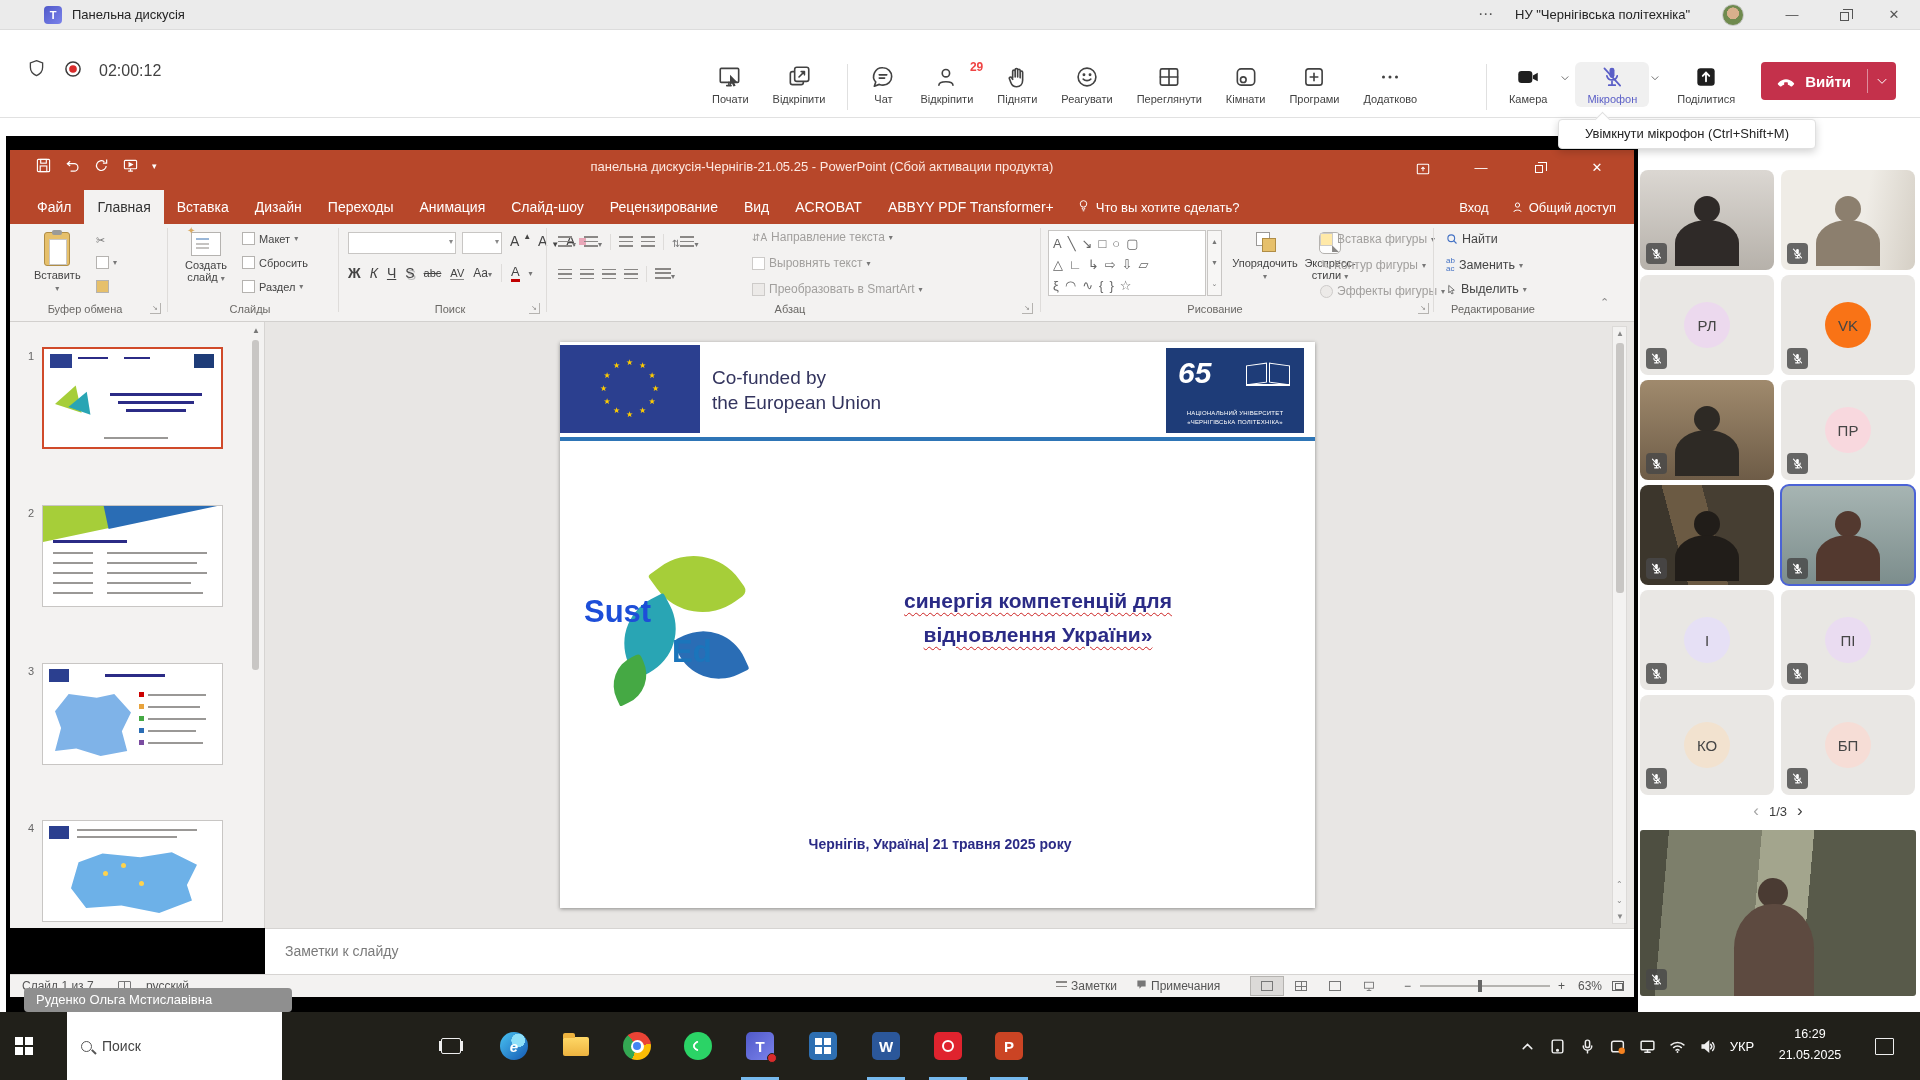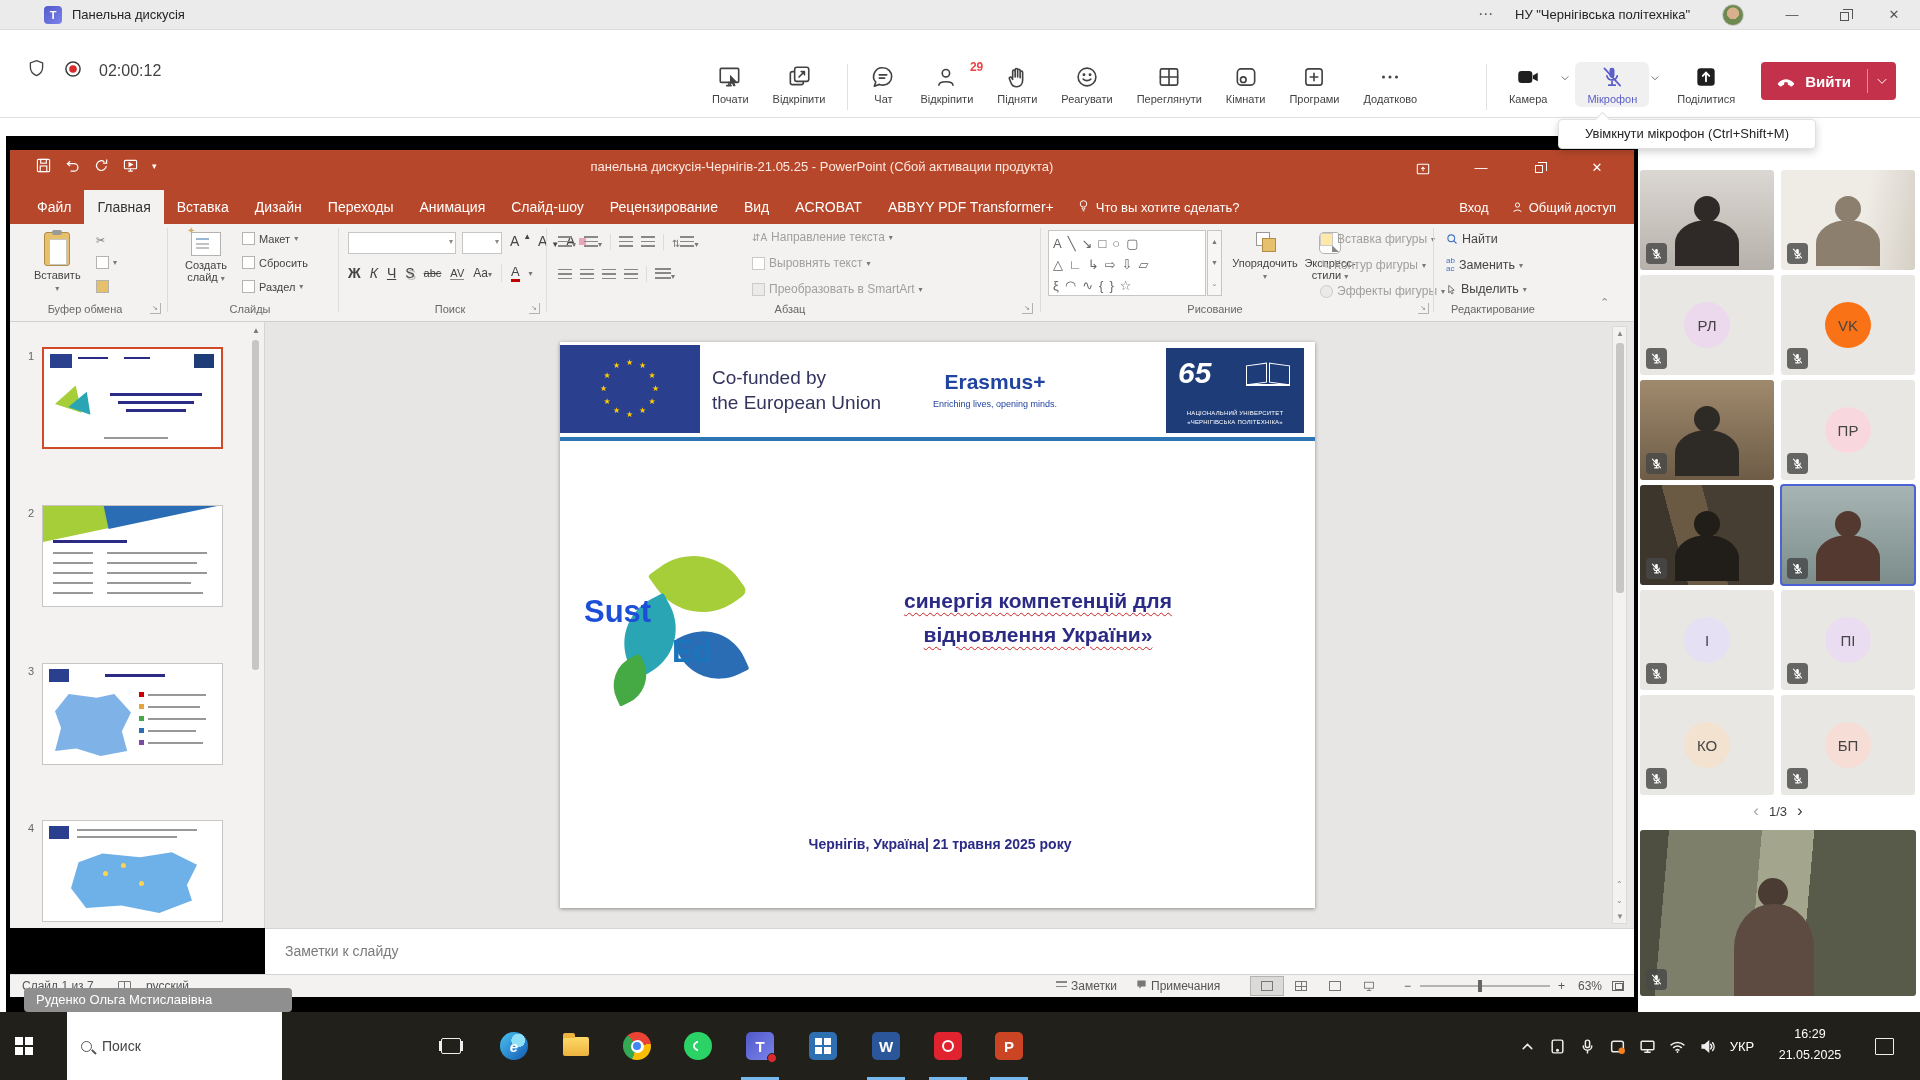--- a/index.html
+++ b/index.html
@@ -142,21 +142,21 @@
   .vb-grid { background:linear-gradient(#777,#777) 50% 0/1px 100% no-repeat, linear-gradient(#777,#777) 0 50%/100% 1px no-repeat; }
   .zoom-slider { position:absolute; left:1410px; top:10px; width:130px; height:2px; background:#b5b3b0; }
   .zoom-thumb { position:absolute; left:58px; top:-5px; width:4px; height:12px; background:#666; }
   .fit-ic { display:inline-block; width:12px; height:10px; border:1px solid #666; position:relative; top:1px; }
   .fit-ic::after { content:""; position:absolute; left:2px; top:1px; width:6px; height:5px; border:1px solid #666; }
 
   .name-pill { position:absolute; left:24px; top:988px; width:268px; height:24px; background:#8f8f8f; border-radius:4px; color:#fff; font-size:13px; line-height:24px; padding-left:12px; z-index:30; }
 
   
   #participants { position:absolute; left:0; top:0; z-index:20; }
-  .pt { position:absolute; width:134px; height:100px; border-radius:3px; background:#e9e7e4; overflow:hidden; }
+  .pt { position:absolute; width:134px; height:100px; border-radius:8px; background:#e9e7e4; overflow:hidden; }
   .pt-active { outline:2.5px solid #4b63d6; outline-offset:-1px; }
   .init-circle { position:absolute; left:44px; top:27px; width:46px; height:46px; border-radius:50%; display:flex; align-items:center; justify-content:center; font-size:15px; color:#454545; font-weight:500; }
   .sil { position:absolute; inset:0; }
   .sil::before { content:""; position:absolute; left:50%; top:26%; width:26px; height:26px; margin-left:-13px; border-radius:50%; background:var(--fig); }
   .sil::after { content:""; position:absolute; left:50%; top:50%; width:64px; height:46px; margin-left:-32px; border-radius:50% 50% 0 0; background:var(--fig); }
   .v-woman-blazer { background:linear-gradient(180deg,#dbd7d2,#b6b1aa); --fig:#2f2a28; }
   .v-woman-window { background:linear-gradient(100deg,#efece6 60%,#d5cfc5); --fig:#8c7f6e; }
   .v-man-office { background:linear-gradient(180deg,#a08a6d,#6e5c47); --fig:#2e2a25; }
   .v-man-room { background:linear-gradient(75deg,#3c362c 30%,#6b5a43 30% 55%,#463e32 55%); --fig:#211d19; }
   .v-woman-speaker { background:linear-gradient(180deg,#a7b5b3,#7c8d8c); --fig:#53392f; }
@@ -738,24 +738,20 @@
         <span class="eu-star" style="left: 53px; top: 61.3167px; font-size: 8px;">★</span>
         <span class="eu-star" style="left: 43.4833px; top: 51.8px; font-size: 8px;">★</span>
         <span class="eu-star" style="left: 40px; top: 38.8px; font-size: 8px;">★</span>
         <span class="eu-star" style="left: 43.4833px; top: 25.8px; font-size: 8px;">★</span>
         <span class="eu-star" style="left: 53px; top: 16.2833px; font-size: 8px;">★</span>
       </div>
     <div class="cofunded">
       <div>Co-funded by</div>
       <div>the European Union</div>
     </div>
-    <div class="erasmus">
-      <div class="e1">Erasmus+</div>
-      <div class="e2">Enriching lives, opening minds.</div>
-    </div>
     <div class="univ-logo">
       <div class="n65">65</div>
       <div class="univ-book"></div>
       <div class="univ-cap"><span>НАЦІОНАЛЬНИЙ УНІВЕРСИТЕТ</span><br><span>«ЧЕРНІГІВСЬКА ПОЛІТЕХНІКА»</span></div>
     </div>
     <div class="hdr-rule"></div>
     <div class="susted">
       <div class="leaf t1"></div>
         <div class="leaf t2"></div>
         <div class="leaf t3"></div>

